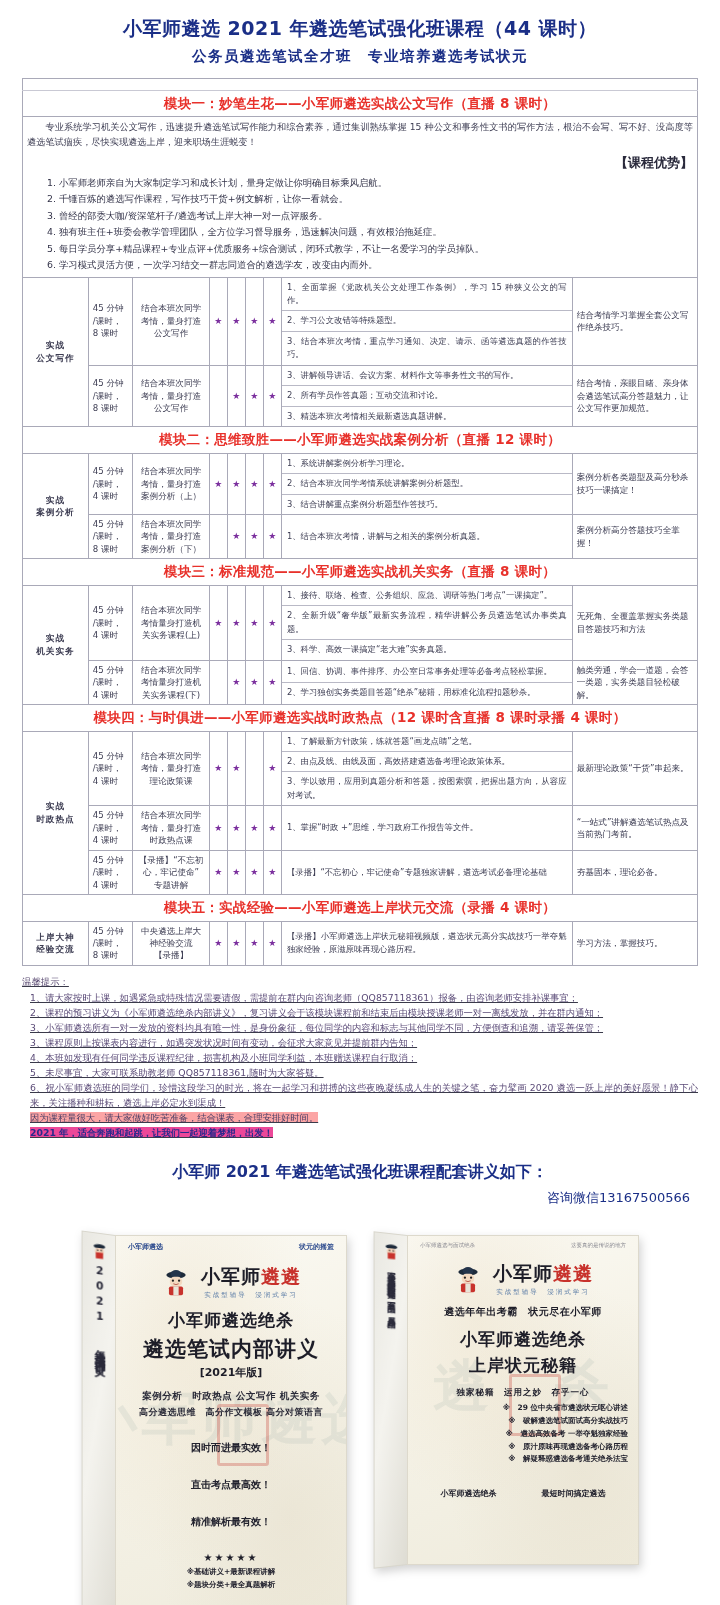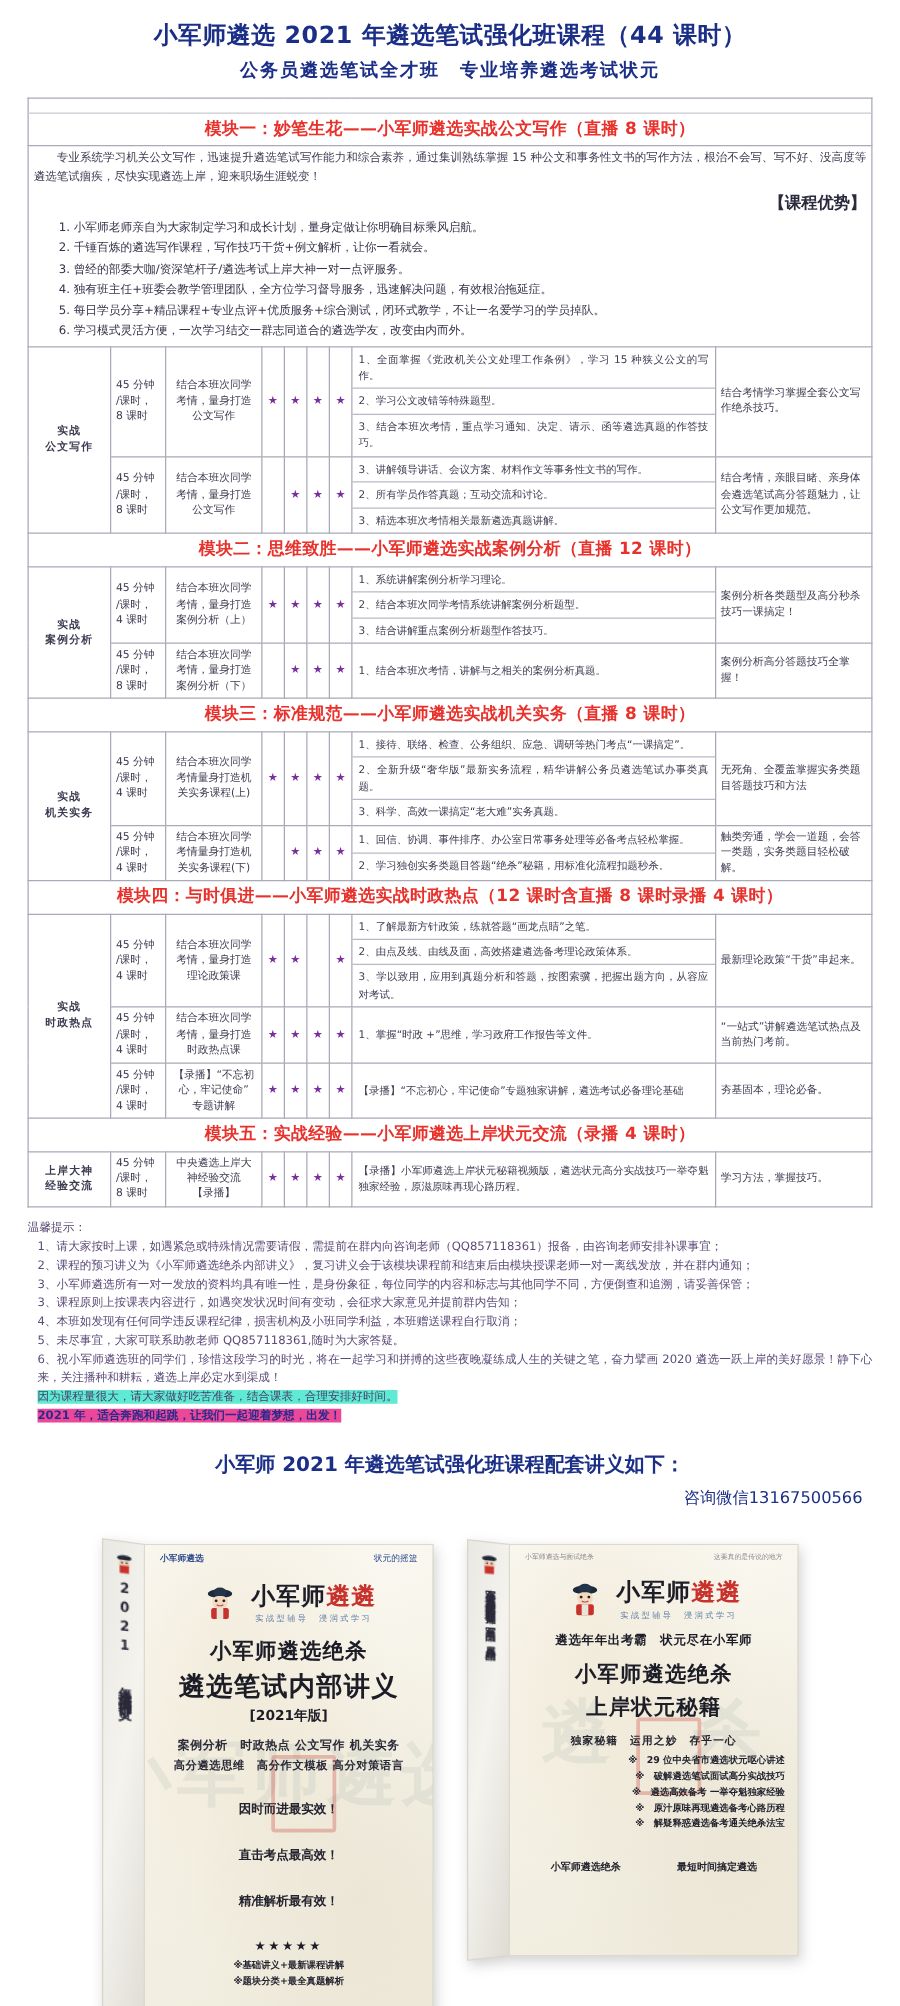--- a/index.html
+++ b/index.html
@@ -112,31 +112,31 @@
   .pt-list .pt {
     border-bottom:1px solid #b9b9c6;
     padding:3px 5px;
     font-size:8.4px;
     line-height:1.6;
     text-align:justify;
   }
   .pt-list .pt:last-child { border-bottom:none; }
 
   
-  .tips { padding:10px 22px 4px 22px; }
+  .tips { padding:10px 22px 4px 22px;text-decoration:underline; }
   .tips .t-title { font-size:9.4px; color:#5a4a72; margin-bottom:1px; }
   .tips .t-line {
     font-size:9.3px;
     line-height:1.62;
     color:#5b4b78;
     text-align:justify;
     padding-left:8px;
     text-indent:0;
   }
-  .tips .t-hl { background:#5eead4; display:inline; color:#4b3f66; }
+  .tips .t-hl { background:#fca5a5; display:inline; color:#4b3f66; }
   .tips .t-hl2 { background:#ec4899; display:inline; color:#2a2a8c; font-weight:bold;}
 
   
   .sec2-title {
     text-align:center;
     color:#1b2f87;
     font-weight:bold;
     font-size:16px;
     padding:18px 10px 4px;
   }
@@ -207,21 +207,21 @@
   }
   .face .content { position:relative; z-index:3; text-align:center; }
 
   .brandline { display:flex; align-items:center; justify-content:center; gap:10px; margin-top:12px;}
   .mascot { width:30px; height:30px; flex:none; }
   .brandtext { font-size:19px; font-weight:bold; color:#1d1d28; letter-spacing:1px; }
   .brandtext .red { color:#c8322c; }
   .brandsub { font-size:6.5px; color:#5f7fa8; letter-spacing:2px; margin-top:1px;}
   .topnote { display:flex; justify-content:space-between; font-size:5.5px; color:#8a8a92; padding:0 2px;}
   .tiny-l { font-size:7px; color:#2d4b8e; font-weight:bold;}
-  .tiny-r { font-size:7px; color:#2d4b8e; font-weight:normal;}
+  .tiny-r { font-size:7px; color:#2d4b8e; font-weight:bold;}
   .bk-t1 { font-size:17px; font-weight:bold; color:#1d1d28; margin-top:9px; letter-spacing:1px;}
   .bk-t2 { font-size:21px; font-weight:bold; color:#1d1d28; margin-top:3px; letter-spacing:1px;}
   .bk-t2.big { font-size:17px; }
   .bk-ed { font-size:11px; font-weight:bold; color:#1d1d28; margin-top:2px; }
   .bk-tagline { font-size:10px; font-weight:bold; color:#1d1d28; margin-top:8px; letter-spacing:.5px;}
   .bk-kw { font-size:9.5px; font-weight:bold; color:#2a2a38; margin-top:10px; letter-spacing:.5px;}
   .bk-kw2 { font-size:9px; font-weight:bold; color:#2a2a38; margin-top:3px; letter-spacing:.5px;}
   .bk-slogan { margin-top:16px; }
   .bk-slogan div { font-size:10px; font-weight:bold; color:#23232f; line-height:1.6; font-family:"DejaVu Serif","Liberation Serif",serif;margin-top:21px;}
   .bk-stars { color:#1d1d28; font-size:10px; letter-spacing:2px; margin-top:22px; }

